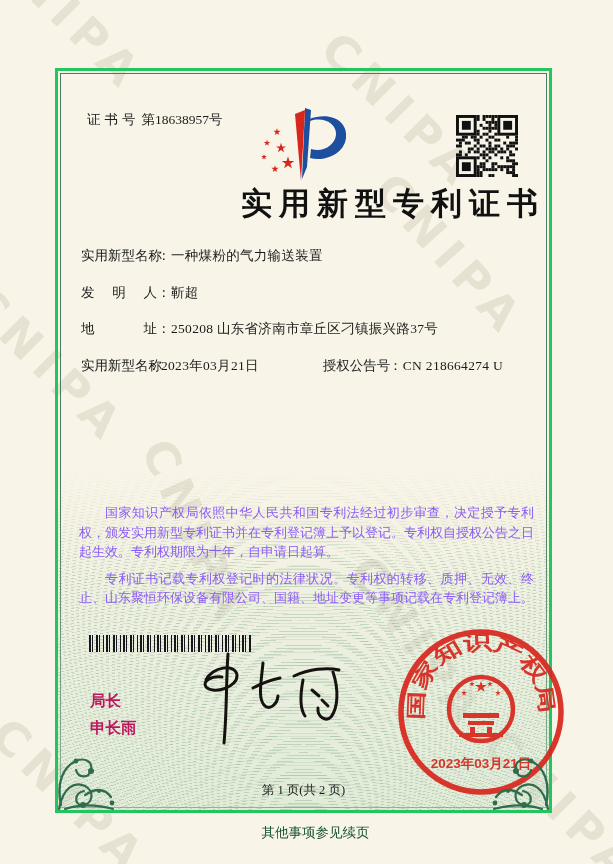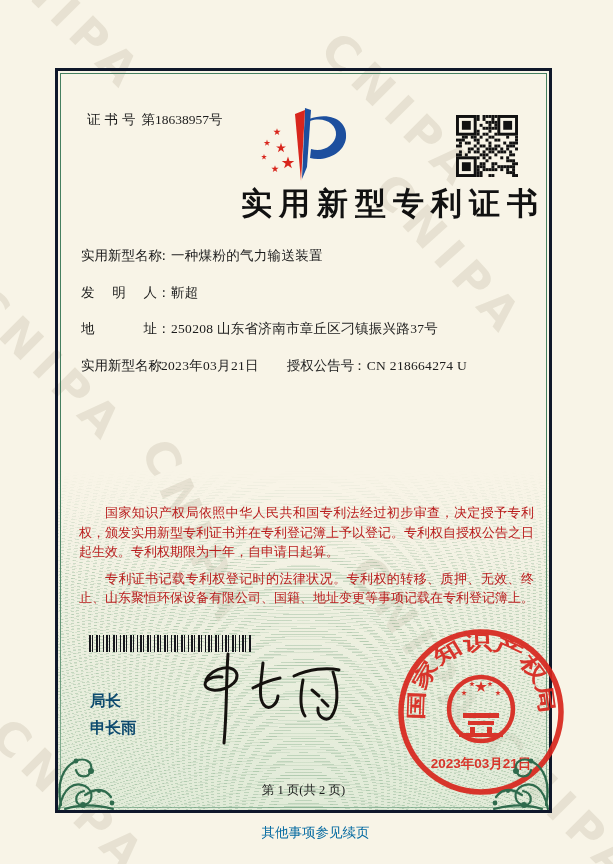--- a/index.html
+++ b/index.html
@@ -15,21 +15,21 @@
   .wm2{left:300px;top:84px;transform:rotate(45deg);}
   .wm3{left:350px;top:228px;transform:rotate(48deg);}
   .wm4{left:-52px;top:338px;transform:rotate(45deg);}
   .wm5{left:96px;top:506px;transform:rotate(66deg);}
   .wm6{left:318px;top:616px;transform:rotate(55deg);}
   .wm7{left:-30px;top:770px;transform:rotate(45deg);}
   .wm8{left:462px;top:780px;transform:rotate(45deg);}
 
   
   .frame{position:absolute;left:55px;top:68px;width:491px;height:739px;
-         border:3px solid #0f172a;z-index:3;}
+         border:3px solid #22c55e;z-index:3;}
   .frame-inner{position:absolute;inset:2px;border:1px solid #457f60;}
   .guilloche{position:absolute;left:0;right:0;bottom:0;height:46%;z-index:1;
      background:
        repeating-radial-gradient(140% 95% at 50% 128%, rgba(96,150,108,0.28) 0 1px, transparent 1px 6px),
        repeating-radial-gradient(150% 100% at 50% -30%, rgba(96,150,108,0.14) 0 1px, transparent 1px 7px),
        linear-gradient(to bottom, rgba(214,232,211,0), rgba(205,227,203,0.55));
      -webkit-mask-image:linear-gradient(to bottom,transparent,#000 32%);
      mask-image:linear-gradient(to bottom,transparent,#000 32%);}
   .content{position:absolute;inset:4px;z-index:4;}
 
@@ -43,45 +43,45 @@
          font-size:31px;font-weight:bold;letter-spacing:7px;color:#111;}
 
   .fields{position:absolute;left:19px;top:172px;right:12px;font-size:13.5px;}
   .frow{height:20px;margin-bottom:16.5px;white-space:nowrap;}
   .flabel{display:inline-block;width:76px;text-align:justify;text-align-last:justify;
           vertical-align:top;}
   .flabel5{display:inline-block;width:66px;text-align:justify;text-align-last:justify;
           vertical-align:top;}
   .fcolon{display:inline-block;width:14px;}
   .fvalue{letter-spacing:0.3px;}
-  .fpair2{margin-left:28px;}
+  .fpair2{margin-left:64px;}
 
   .body-text{position:absolute;left:17px;right:11px;top:428px;font-size:13px;
-             line-height:19.5px;text-align:justify;color:#b91c1c;}
+             line-height:19.5px;text-align:justify;color:#8b5cf6;}
   .body-text p{margin:0 0 7px 0;text-indent:2em;}
 
   .barcode{position:absolute;left:27px;top:560px;width:162px;height:17px;
      background:repeating-linear-gradient(90deg,#16161c 0 2px,transparent 2px 3px,
        #16161c 3px 4px,transparent 4px 7px,#16161c 7px 9px,transparent 9px 10px,
        #16161c 10px 11px,transparent 11px 14px,#16161c 14px 15px,transparent 15px 17px);}
 
   .director{position:absolute;left:28px;top:612px;font-family:"Liberation Sans","DejaVu Sans",sans-serif;
-            font-weight:bold;font-size:15.5px;line-height:27px;color:#0c4a6e;}
+            font-weight:bold;font-size:15.5px;line-height:27px;color:#be185d;}
   .signature{position:absolute;left:128px;top:575px;width:165px;height:100px;}
 
   .seal{position:absolute;left:330px;top:550px;width:178px;height:178px;}
 
   .page-num{position:absolute;left:0;right:0;bottom:7px;text-align:center;font-size:12.5px;}
 
   .flourish{position:absolute;bottom:-3px;width:88px;height:88px;z-index:5;}
   .flourish-left{left:-3px;}
   .flourish-right{right:-3px;transform:scaleX(-1);}
 
   .bottom-note{position:absolute;left:0;right:0;top:824px;text-align:center;
-               font-size:13.5px;z-index:3;color:#0369a1;margin-left:18px;}
+               font-size:13.5px;z-index:3;color:#14532d;margin-left:18px;}
 </style>
 </head>
 <body>
 
 <div class="page">
 
   <svg width="0" height="0" style="position:absolute" aria-hidden="true">
     <defs>
       <polygon id="star" points="0,-10 2.25,-3.09 9.51,-3.09 3.63,1.18 5.88,8.09 0,3.82 -5.88,8.09 -3.63,1.18 -9.51,-3.09 -2.25,-3.09"></polygon>
     </defs>

